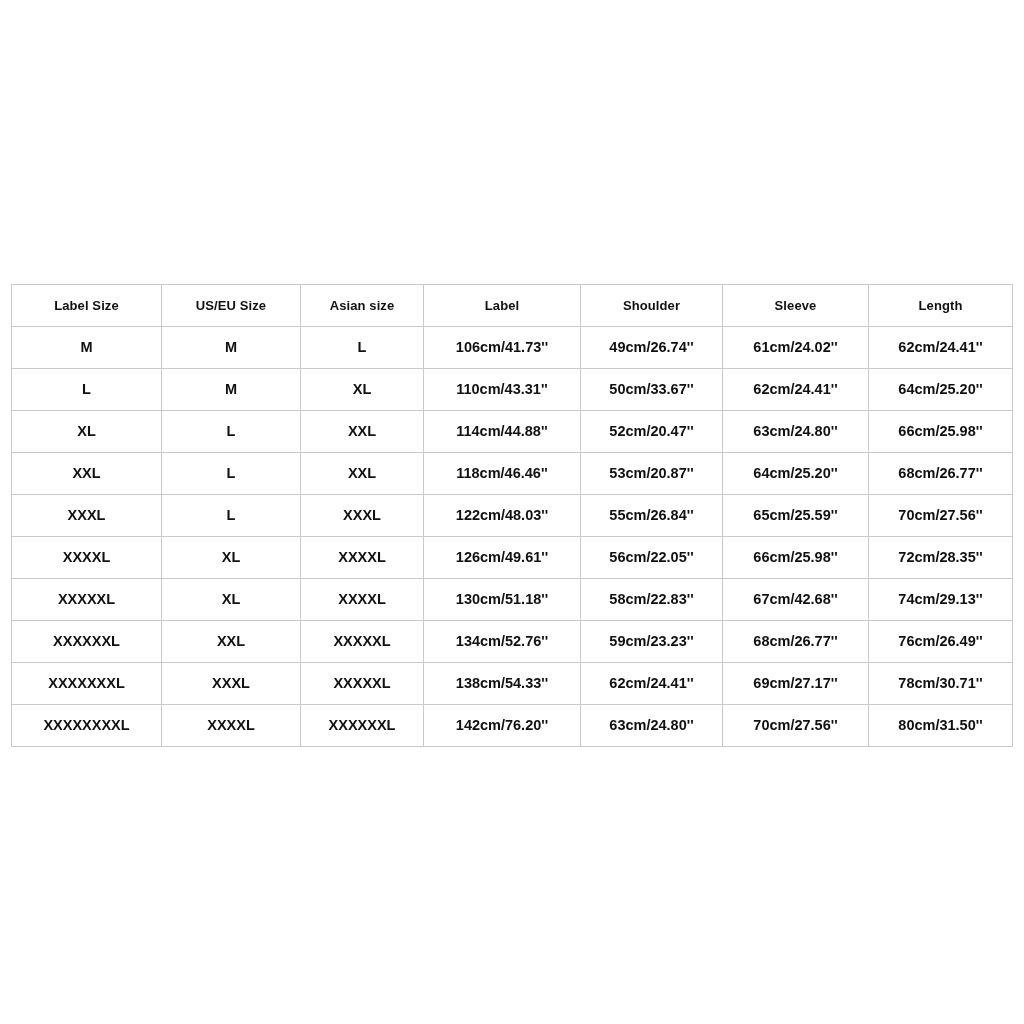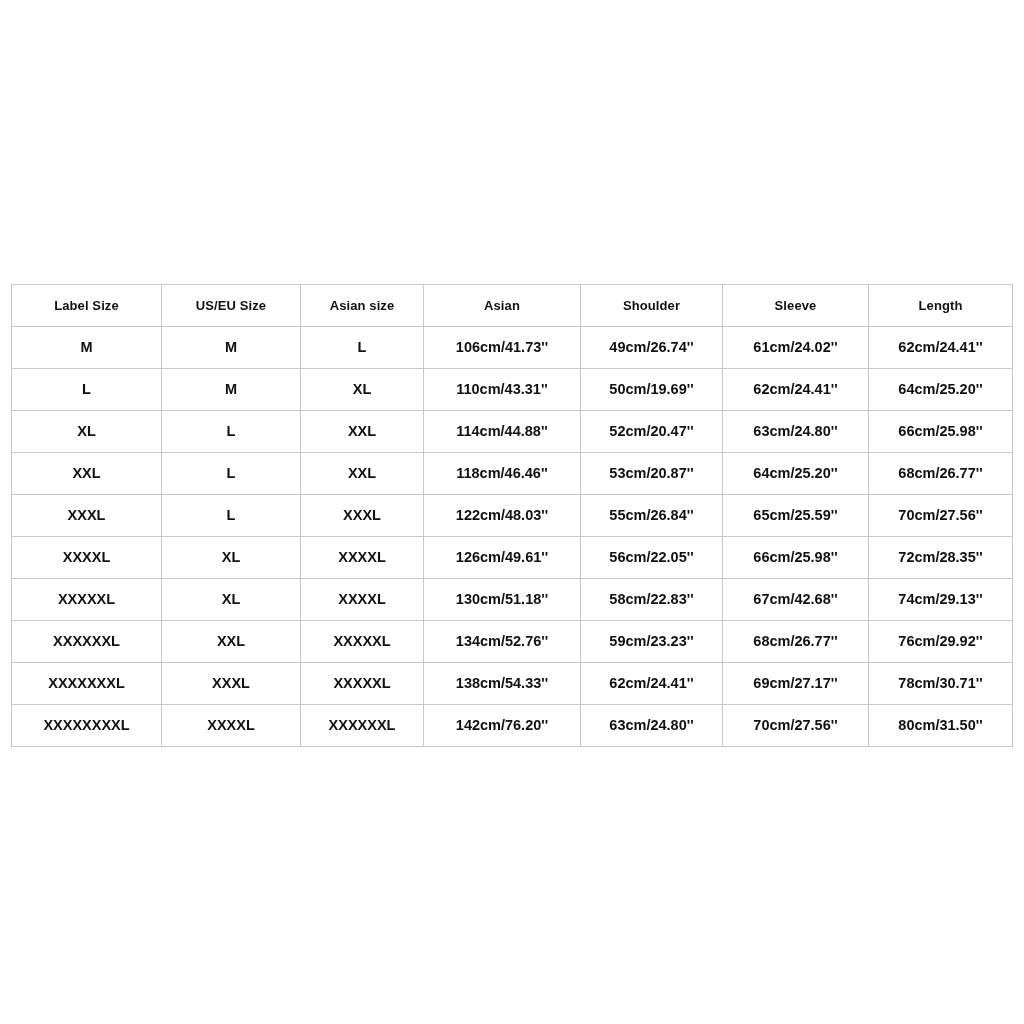--- a/index.html
+++ b/index.html
@@ -70,42 +70,42 @@
         <col class="c3">
       <col class="c4">
         <col class="c5">
         <col class="c6">
     </colgroup>
     <thead>
       <tr>
         <th>Label Size</th>
         <th>US/EU Size</th>
         <th>Asian size</th>
-        <th>Asian</th>
+        <th>Label</th>
         <th>Shoulder</th>
         <th>Sleeve</th>
         <th>Length</th>
       </tr>
     </thead>
     <tbody>
       <tr>
         <td class="label-cell">M</td>
         <td class="label-cell">M</td>
         <td class="label-cell">L</td>
         <td class="meas-cell">106cm/41.73''</td>
         <td class="meas-cell">49cm/26.74''</td>
         <td class="meas-cell">61cm/24.02''</td>
         <td class="meas-cell">62cm/24.41''</td>
       </tr>
       <tr>
         <td class="label-cell">L</td>
         <td class="label-cell">M</td>
         <td class="label-cell">XL</td>
         <td class="meas-cell">110cm/43.31''</td>
-        <td class="meas-cell">50cm/19.69''</td>
+        <td class="meas-cell">50cm/33.67''</td>
         <td class="meas-cell">62cm/24.41''</td>
         <td class="meas-cell">64cm/25.20''</td>
       </tr>
       <tr>
         <td class="label-cell">XL</td>
         <td class="label-cell">L</td>
         <td class="label-cell">XXL</td>
         <td class="meas-cell">114cm/44.88''</td>
         <td class="meas-cell">52cm/20.47''</td>
         <td class="meas-cell">63cm/24.80''</td>
@@ -147,21 +147,21 @@
         <td class="meas-cell">67cm/42.68''</td>
         <td class="meas-cell">74cm/29.13''</td>
       </tr>
       <tr>
         <td class="label-cell">XXXXXXL</td>
         <td class="label-cell">XXL</td>
         <td class="label-cell">XXXXXL</td>
         <td class="meas-cell">134cm/52.76''</td>
         <td class="meas-cell">59cm/23.23''</td>
         <td class="meas-cell">68cm/26.77''</td>
-        <td class="meas-cell">76cm/29.92''</td>
+        <td class="meas-cell">76cm/26.49''</td>
       </tr>
       <tr>
         <td class="label-cell">XXXXXXXL</td>
         <td class="label-cell">XXXL</td>
         <td class="label-cell">XXXXXL</td>
         <td class="meas-cell">138cm/54.33''</td>
         <td class="meas-cell">62cm/24.41''</td>
         <td class="meas-cell">69cm/27.17''</td>
         <td class="meas-cell">78cm/30.71''</td>
       </tr>

